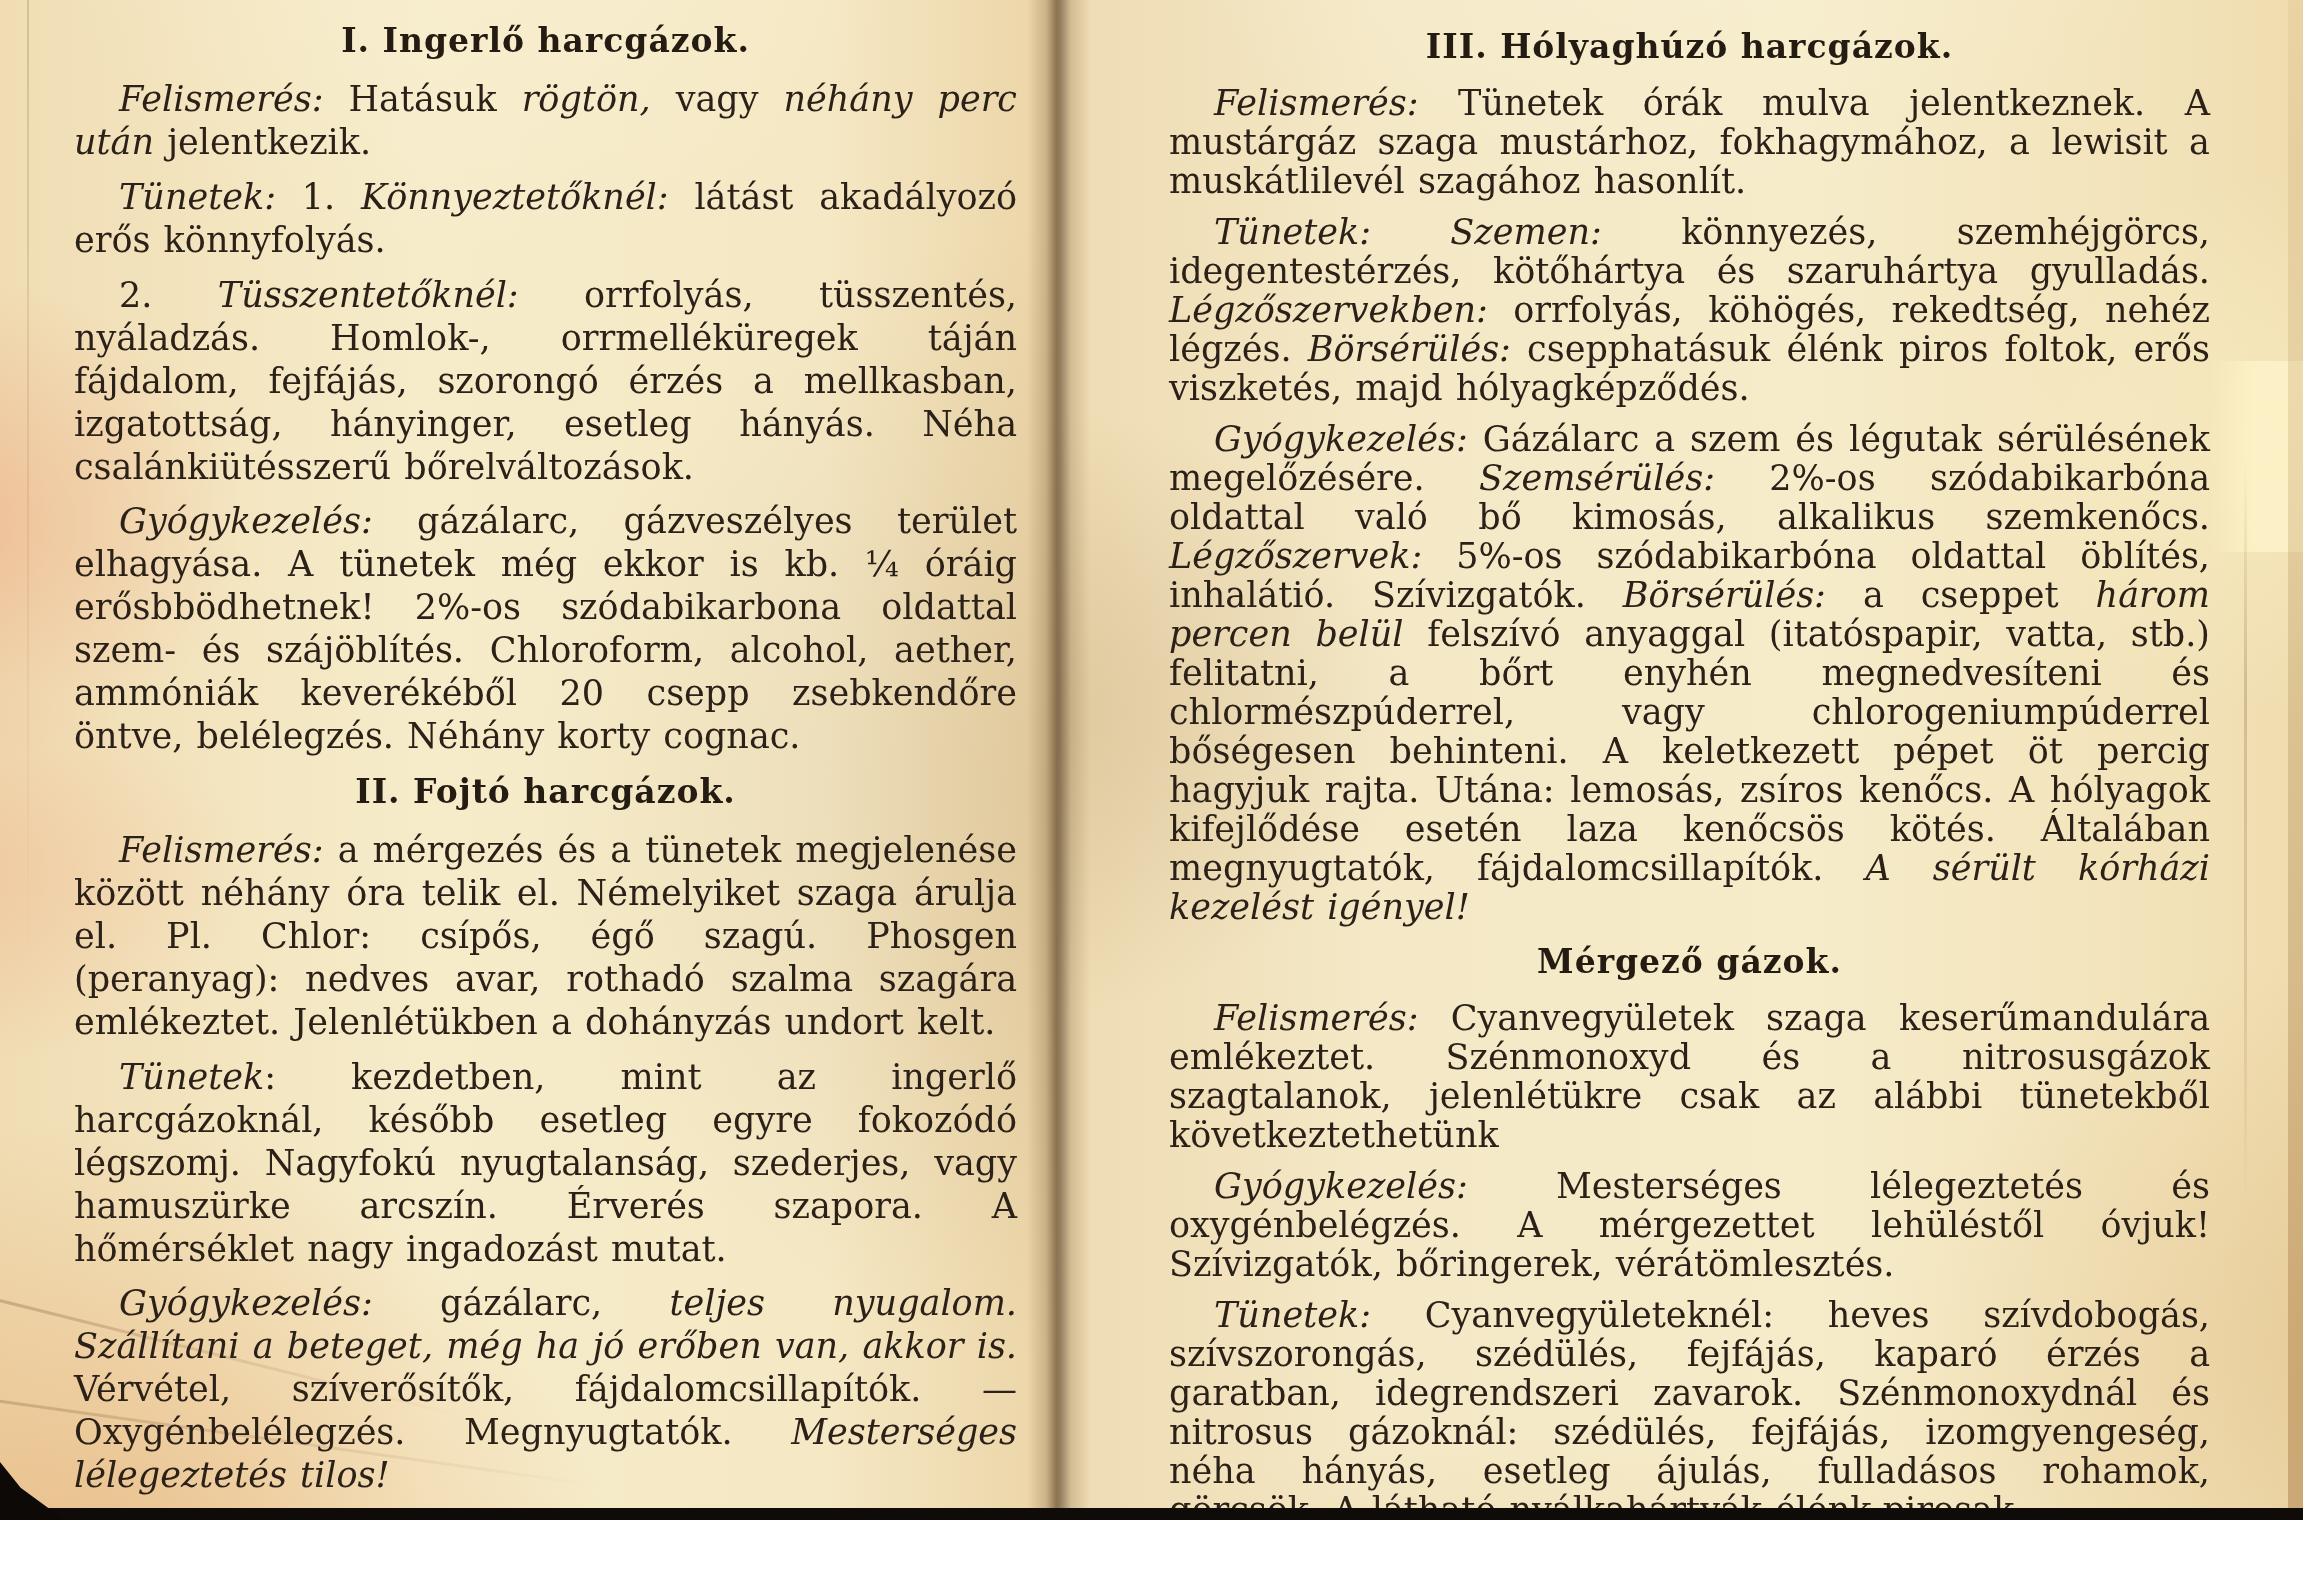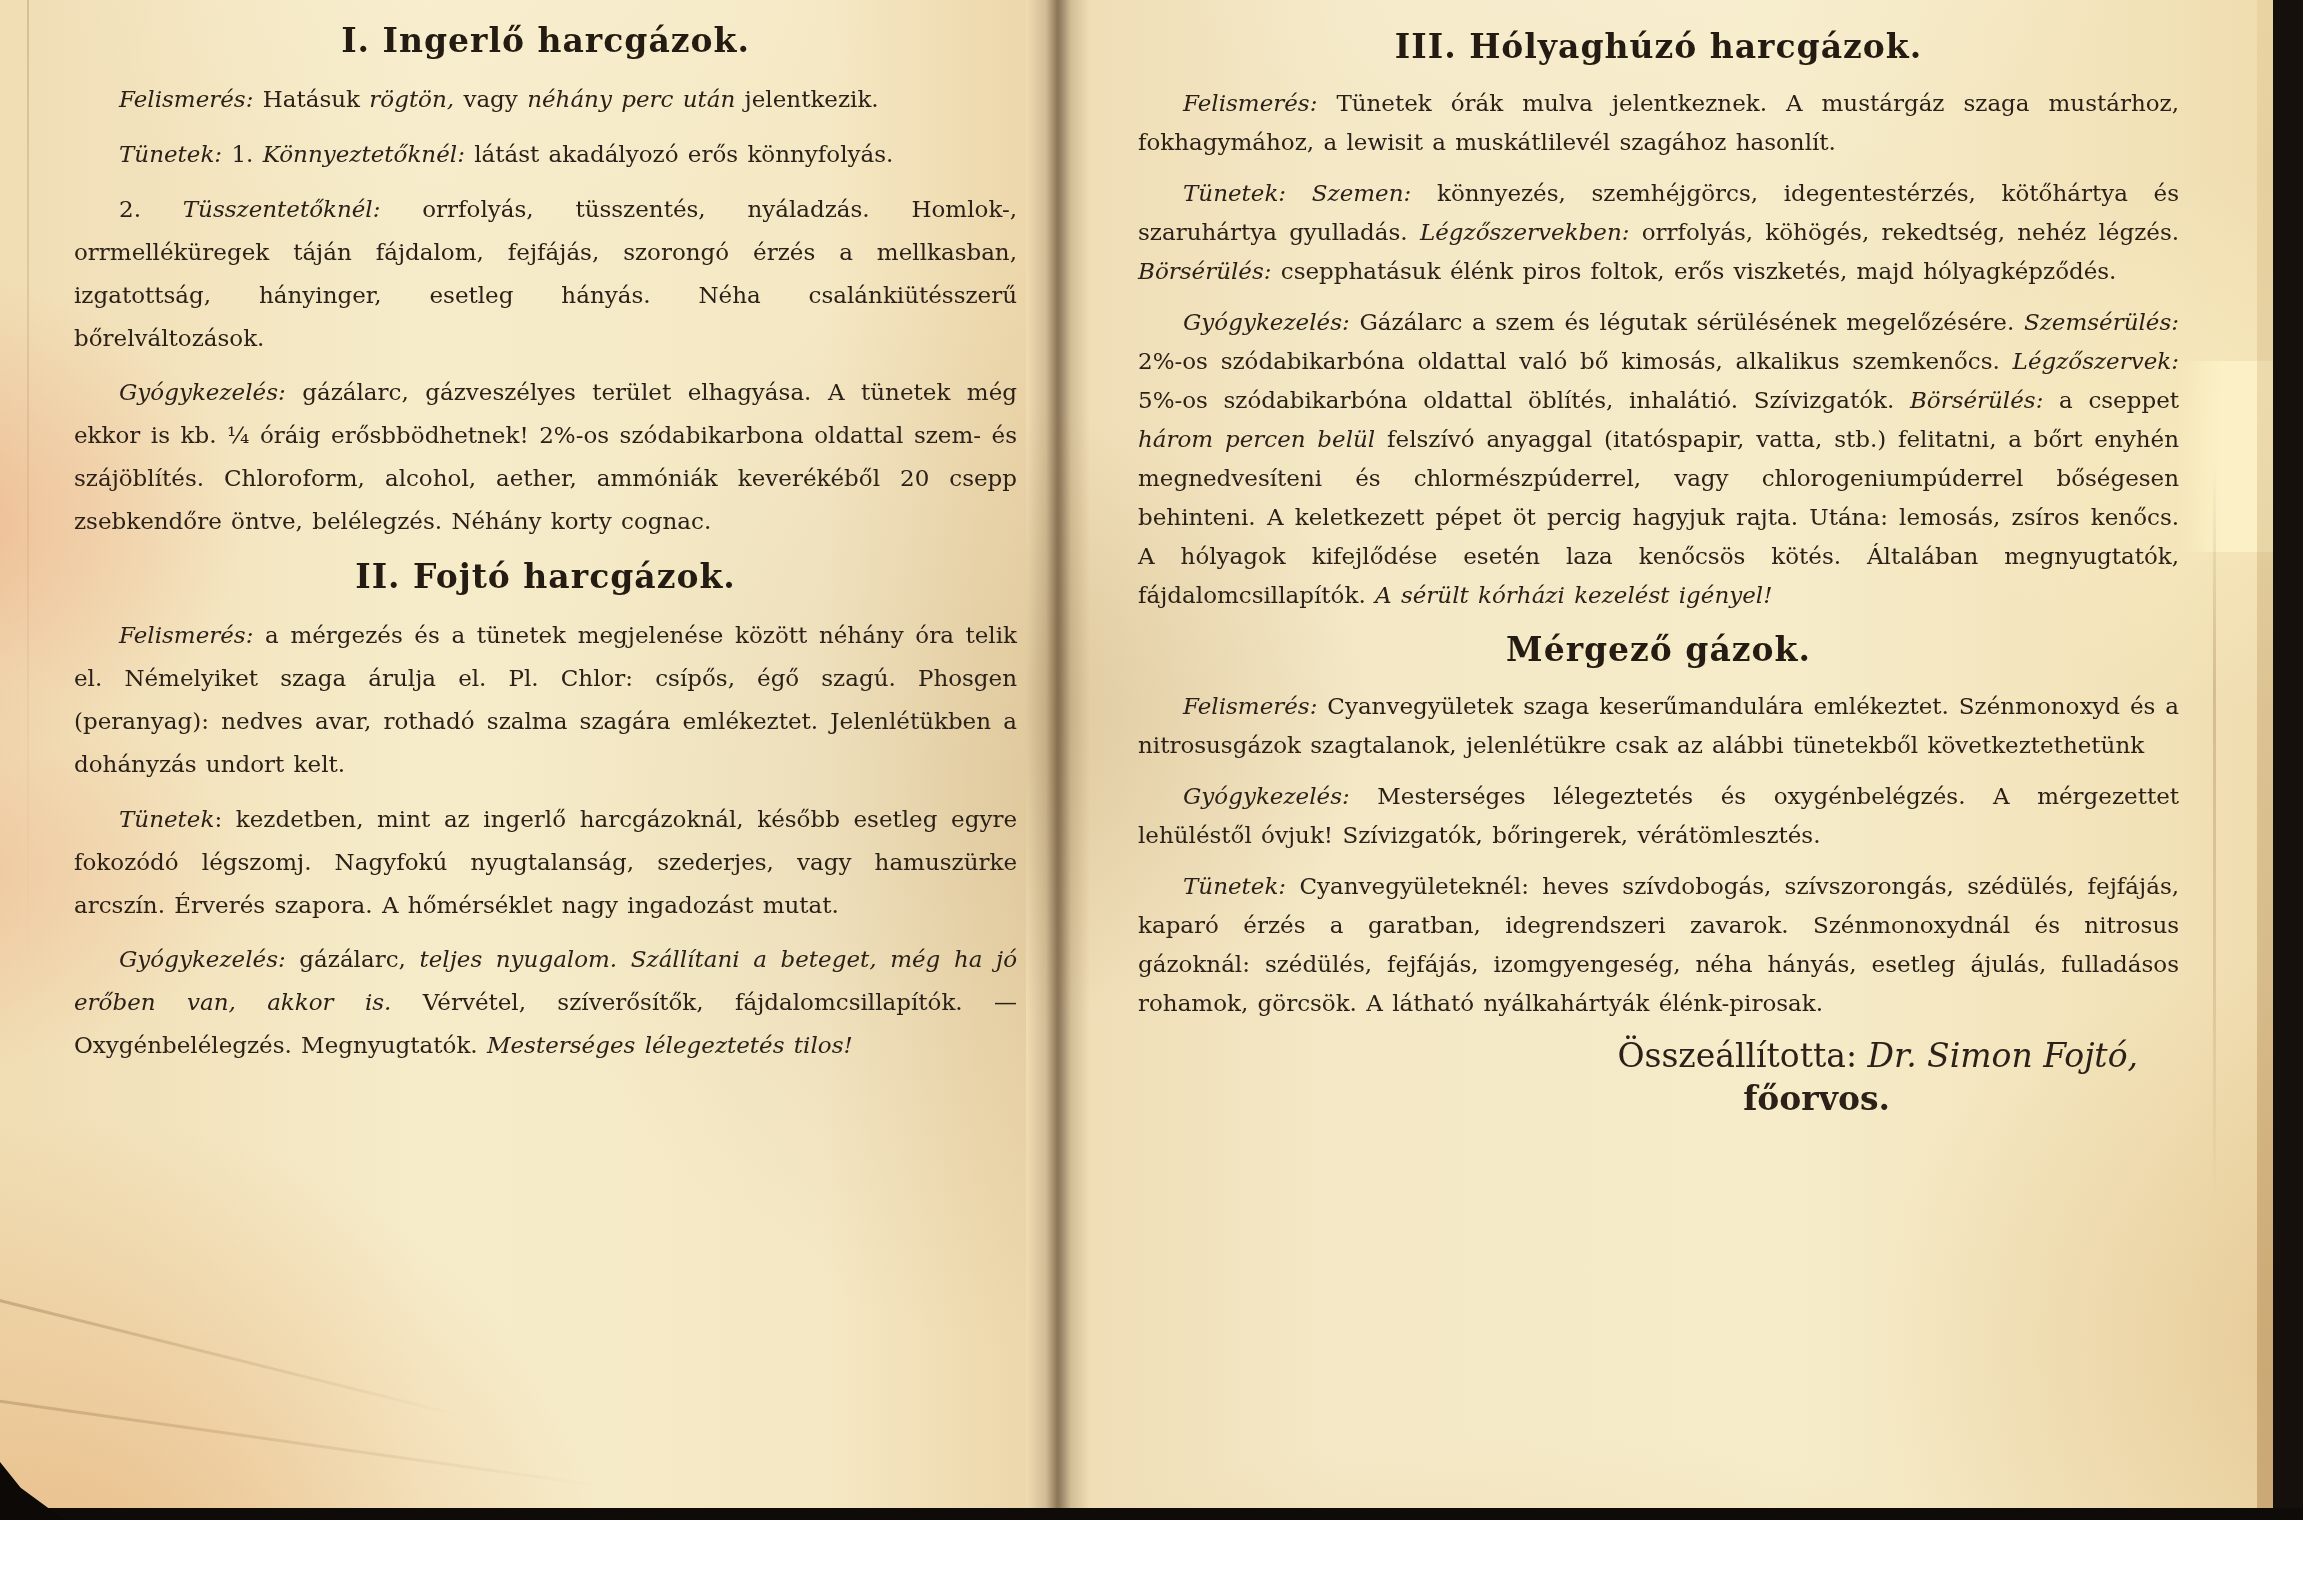--- a/index.html
+++ b/index.html
@@ -13,21 +13,21 @@
     left:0; width:1057px; height:1586px;
     background:
       radial-gradient(90% 60% at 104% 50%, rgba(120,85,45,0.12), transparent 60%),
       radial-gradient(40% 22% at -5% 33%, rgba(236,142,104,0.40), transparent 70%),
       radial-gradient(45% 18% at -8% 55%, rgba(238,150,110,0.33), transparent 70%),
       radial-gradient(70% 45% at 8% 103%, rgba(224,150,84,0.50), transparent 72%),
       radial-gradient(60% 35% at 45% -8%, rgba(250,242,214,0.55), transparent 70%),
       linear-gradient(90deg, #f0ddb4 0%, #f6ecca 40%, #f5e8c4 78%, #edd7ab 97%, #e8cfa0 100%);
   }
   .page-right {
-    left:1026px; width:1247px; height:1582px;
+    left:1057px; width:1247px; height:1582px;
     border-radius:0 0 29px 0;
     background:
       radial-gradient(50% 30% at -4% 45%, rgba(150,110,60,0.20), transparent 65%),
       radial-gradient(45% 25% at 103% 28%, rgba(252,242,200,0.55), transparent 70%),
       radial-gradient(55% 35% at 105% 85%, rgba(215,170,110,0.35), transparent 70%),
       radial-gradient(60% 30% at 50% -8%, rgba(250,243,218,0.50), transparent 70%),
       radial-gradient(70% 25% at 40% 108%, rgba(228,190,130,0.35), transparent 70%),
       linear-gradient(90deg, #eedbb2 0%, #f4e8c6 25%, #f6ecca 60%, #f2e2b8 90%, #efdcae 100%);
   }
   .spine {
@@ -72,21 +72,21 @@
   }
   .content { position:absolute; color:#2b2118; z-index:4; }
   .content-left { left:74px; top:7.8px;  width:943px; }
   .content-right { left:112px; top:11.8px; width:1041px; }
   .heading {
     font-weight:bold; text-align:center; font-size:33px;
     margin:13.7px 0 17.6px; letter-spacing:1px; color:#241b12;
   }
   .content-right .heading { margin-top:15.7px; }
   .para {
-    font-size:23px; line-height:43px; text-align:justify;
+    font-size:35px; line-height:43px; text-align:justify;
     text-indent:45px; margin:0 0 11.8px; word-spacing:2px;
   }
   .content-right .para { line-height:39px; }
   .para i, .signature i { font-style:italic; }
   .signature { font-size:33px; line-height:43px; margin-top:9.8px; }
   .sig-line1 { text-align:right; padding-right:41px; margin:0; }
   .sig-line2 { text-align:right; padding-right:289px; margin:0; font-weight:bold; }
 </style>
 </head>
 <body>

